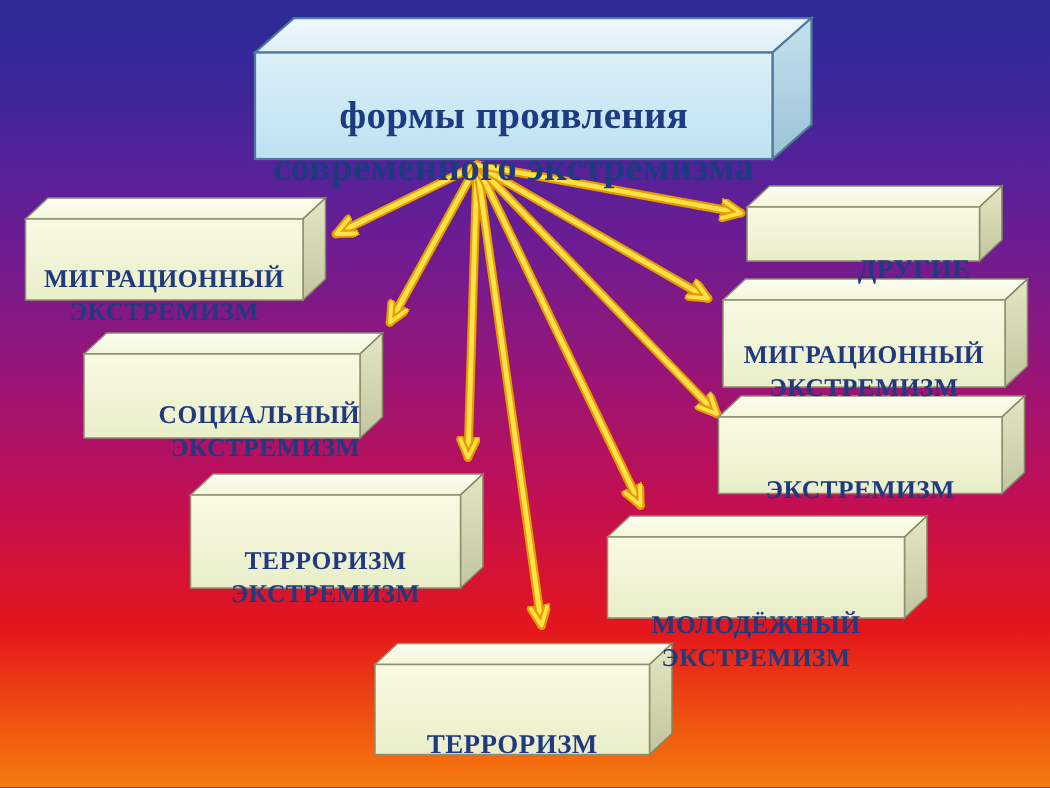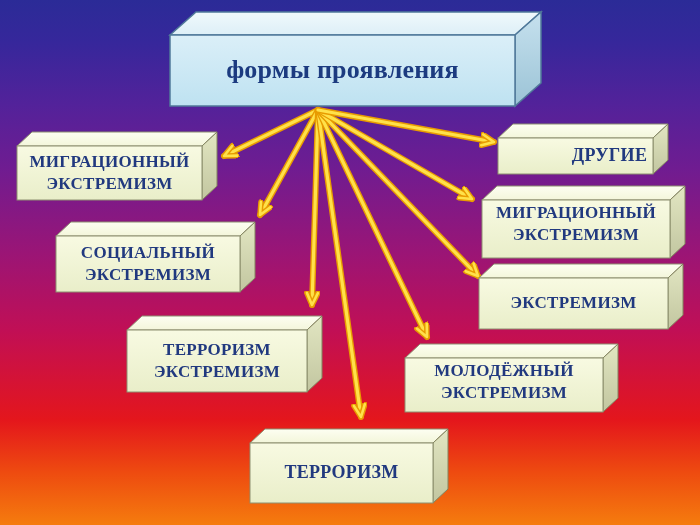--- a/index.html
+++ b/index.html
@@ -21,21 +21,21 @@
   .title-front{ fill:url(#gTitleFront); stroke:#50799a; stroke-width:1.5; }
   .title-top  { fill:url(#gTitleTop);   stroke:#50799a; stroke-width:1.5; }
   .title-side { fill:url(#gTitleSide);  stroke:#50799a; stroke-width:1.5; }
 
   .arrow-under { stroke:#e89b00; stroke-width:6;   stroke-linecap:round; }
   .arrow-over  { stroke:#ffe14a; stroke-width:3.2; stroke-linecap:round; }
 
   .label {
     position:absolute; display:flex; flex-direction:column;
     justify-content:center; align-items:center; text-align:center;
-    font-weight:bold; pointer-events:none;
+    font-weight:bold; pointer-events:none;margin-top:24px;
   }
   .node-label  { font-size:17px; line-height:1.32; letter-spacing:0.3px; color:#21397f; }
   .title-label { font-size:26px; line-height:1.34; letter-spacing:0.2px; color:#1c3b80; }
 </style>
 </head>
 <body>
 
 <div class="stage">
 
   <svg class="layer" viewBox="0 0 700 525">
@@ -146,42 +146,43 @@
     </g>
     <g>
       <polygon class="cat-top" points="498,138 513,124 668,124 653,138"></polygon>
       <polygon class="cat-side" points="653,138 668,124 668,160 653,174"></polygon>
       <rect class="cat-front" x="498" y="138" width="155" height="36"></rect>
     </g>
   </svg>
 
   <div class="label title-label" style="left:170px; top:35px; width:345px; height:71px;">
     <div>формы проявления</div>
+    <div>современного экстремизма</div>
   </div>
 
   <div class="label node-label" style="left:17px; top:146px; width:185px; height:54px;">
     <div>МИГРАЦИОННЫЙ</div>
     <div>ЭКСТРЕМИЗМ</div>
   </div>
 
-  <div class="label node-label" style="left:56px; top:236px; width:184px; height:56px;">
+  <div class="label node-label" style="left:56px; top:236px; width:184px; height:56px;align-items:flex-end;">
     <div>СОЦИАЛЬНЫЙ</div>
     <div>ЭКСТРЕМИЗМ</div>
   </div>
 
   <div class="label node-label" style="left:127px; top:330px; width:180px; height:62px;">
     <div>ТЕРРОРИЗМ</div>
     <div>ЭКСТРЕМИЗМ</div>
   </div>
 
   <div class="label node-label" style="left:250px; top:443px; width:183px; height:60px; font-size:18px;">
     <div>ТЕРРОРИЗМ</div>
   </div>
 
-  <div class="label node-label" style="left:405px; top:348px; width:198px; height:68px;">
+  <div class="label node-label" style="left:405px; top:370px; width:198px; height:68px;">
     <div>МОЛОДЁЖНЫЙ</div>
     <div>ЭКСТРЕМИЗМ</div>
   </div>
 
   <div class="label node-label" style="left:479px; top:278px; width:189px; height:51px;">
     <div>ЭКСТРЕМИЗМ</div>
   </div>
 
   <div class="label node-label" style="left:482px; top:200px; width:188px; height:48px;">
     <div>МИГРАЦИОННЫЙ</div>

